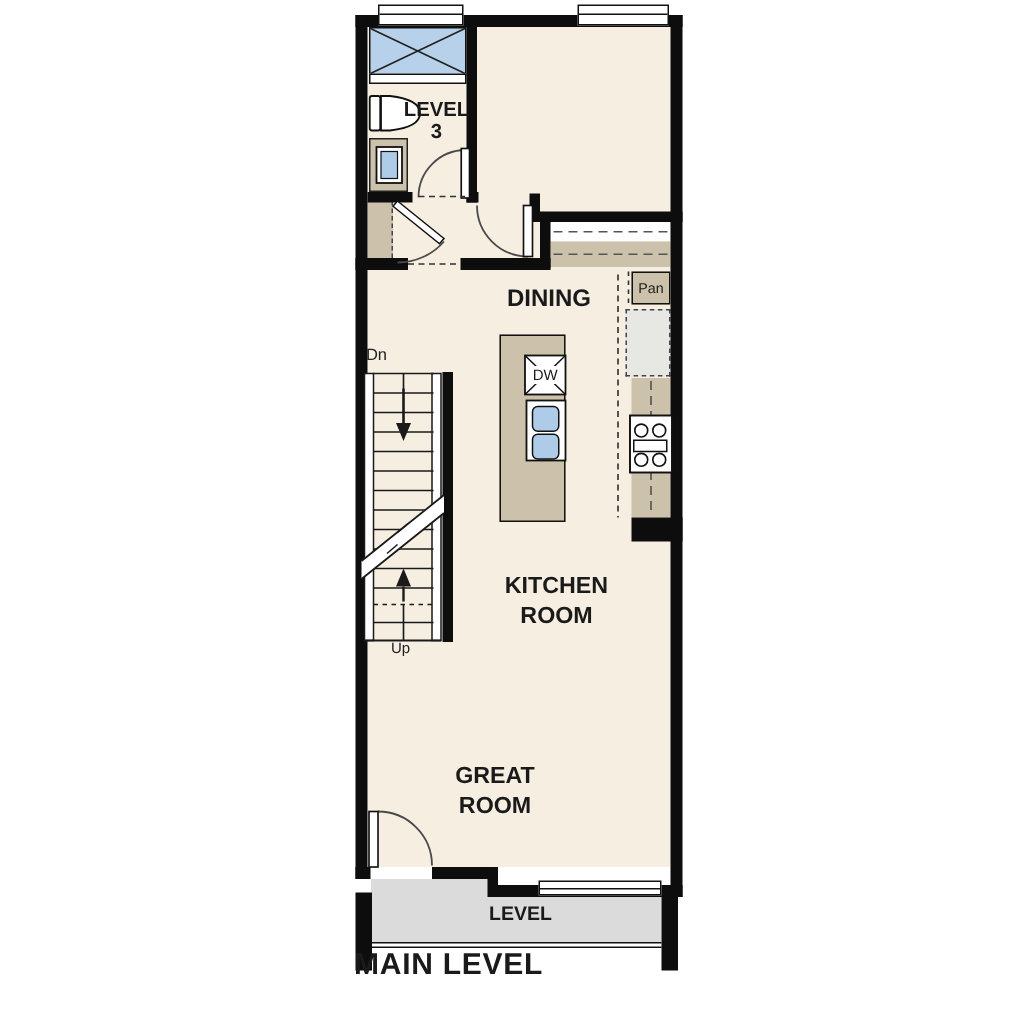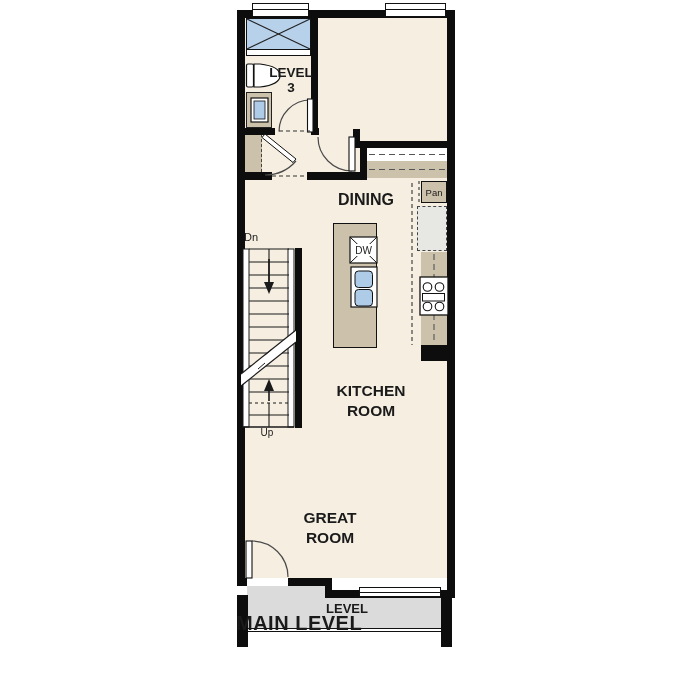--- a/index.html
+++ b/index.html
@@ -191,15 +191,15 @@
     <span>KITCHEN</span><br>
     <span>ROOM</span>
   </div>
   <div class="lbl" style="left:280px;top:488px;width:100px;font-size:15.5px;line-height:20px;margin-top:20px;">
     <span>GREAT</span><br>
     <span>ROOM</span>
   </div>
   <div class="lbl" style="left:307px;top:601px;width:80px;font-size:13px;">LEVEL</div>
   <div class="lbl" style="left:237px;top:231px;width:28px;font-size:11px;font-weight:normal;color:#222;">Dn</div>
   <div class="lbl" style="left:253px;top:427px;width:28px;font-size:10px;font-weight:normal;color:#222;">Up</div>
-  <div class="lbl" style="left:236px;top:612px;font-size:20px;letter-spacing:0.5px;text-align:left;">MAIN LEVEL</div>
+  <div class="lbl" style="left:236px;top:632px;font-size:20px;letter-spacing:0.5px;text-align:left;">MAIN LEVEL</div>
 
 </div>
 
 </body></html>

